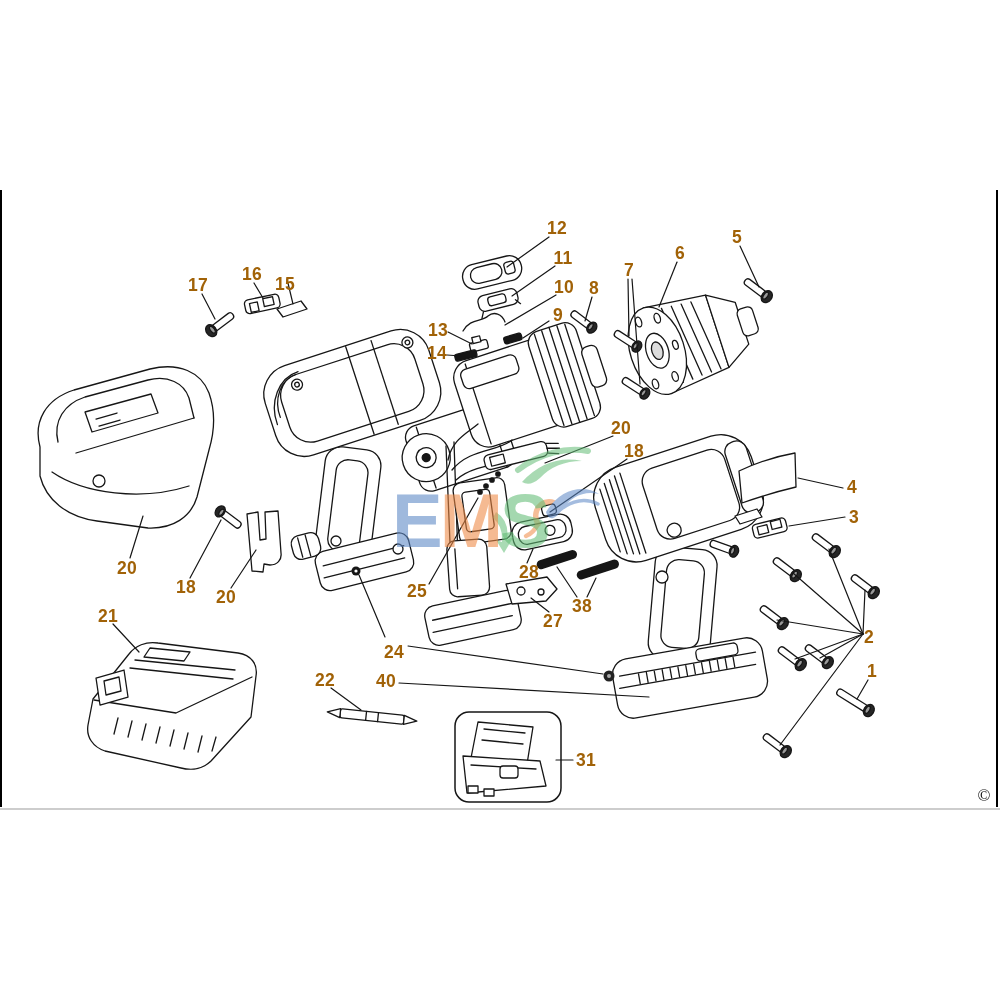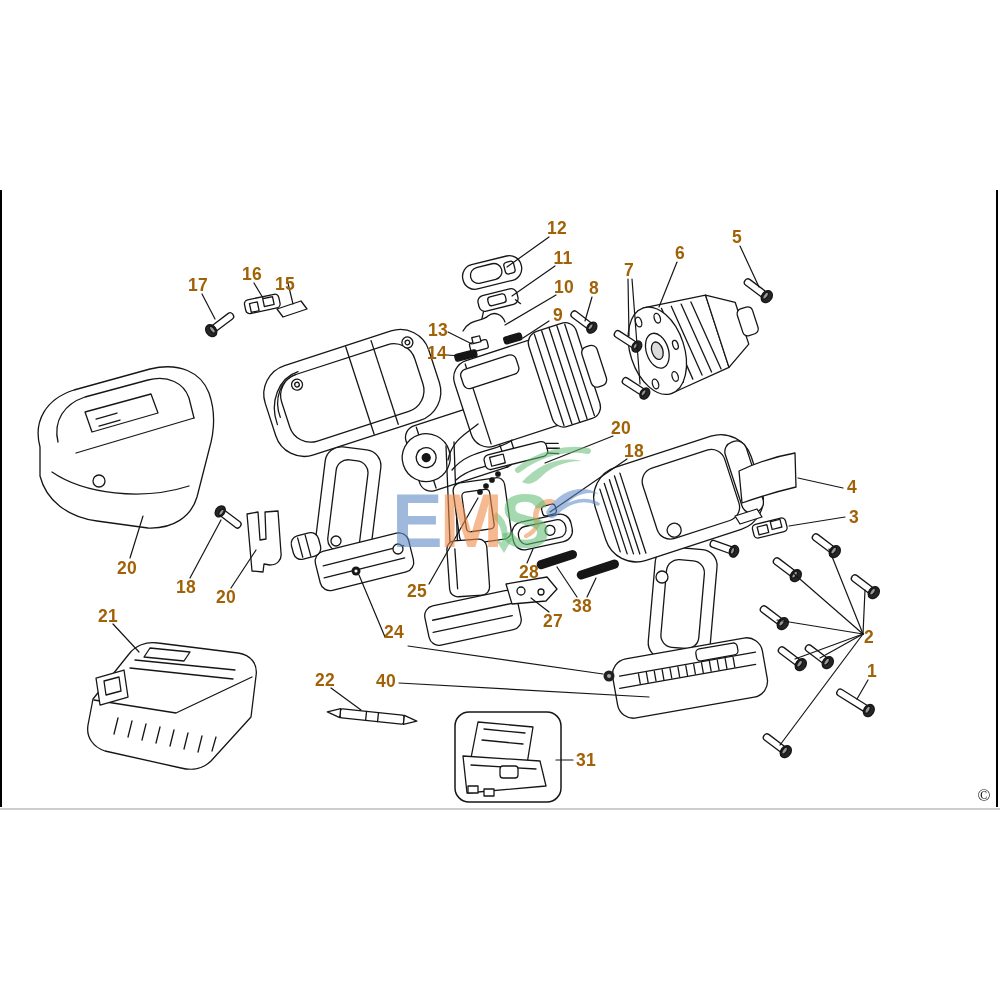--- a/index.html
+++ b/index.html
@@ -398,21 +398,21 @@
   <div class="plabel" style="left:437px;top:353px">14</div>
   <div class="plabel" style="left:285px;top:284px">15</div>
   <div class="plabel" style="left:252px;top:274px">16</div>
   <div class="plabel" style="left:198px;top:285px">17</div>
   <div class="plabel" style="left:127px;top:568px">20</div>
   <div class="plabel" style="left:186px;top:587px">18</div>
   <div class="plabel" style="left:226px;top:597px">20</div>
   <div class="plabel" style="left:108px;top:616px">21</div>
   <div class="plabel" style="left:325px;top:680px">22</div>
   <div class="plabel" style="left:386px;top:681px">40</div>
-  <div class="plabel" style="left:394px;top:632px">24</div>
+  <div class="plabel" style="left:394px;top:652px">24</div>
   <div class="plabel" style="left:417px;top:591px">25</div>
   <div class="plabel" style="left:582px;top:606px">38</div>
   <div class="plabel" style="left:553px;top:621px">27</div>
   <div class="plabel" style="left:529px;top:572px">28</div>
   <div class="plabel" style="left:634px;top:451px">18</div>
   <div class="plabel" style="left:621px;top:428px">20</div>
   <div class="plabel" style="left:586px;top:760px">31</div>
 
   <div id="edge-left" class="edge"></div>
   <div id="edge-right" class="edge"></div>

